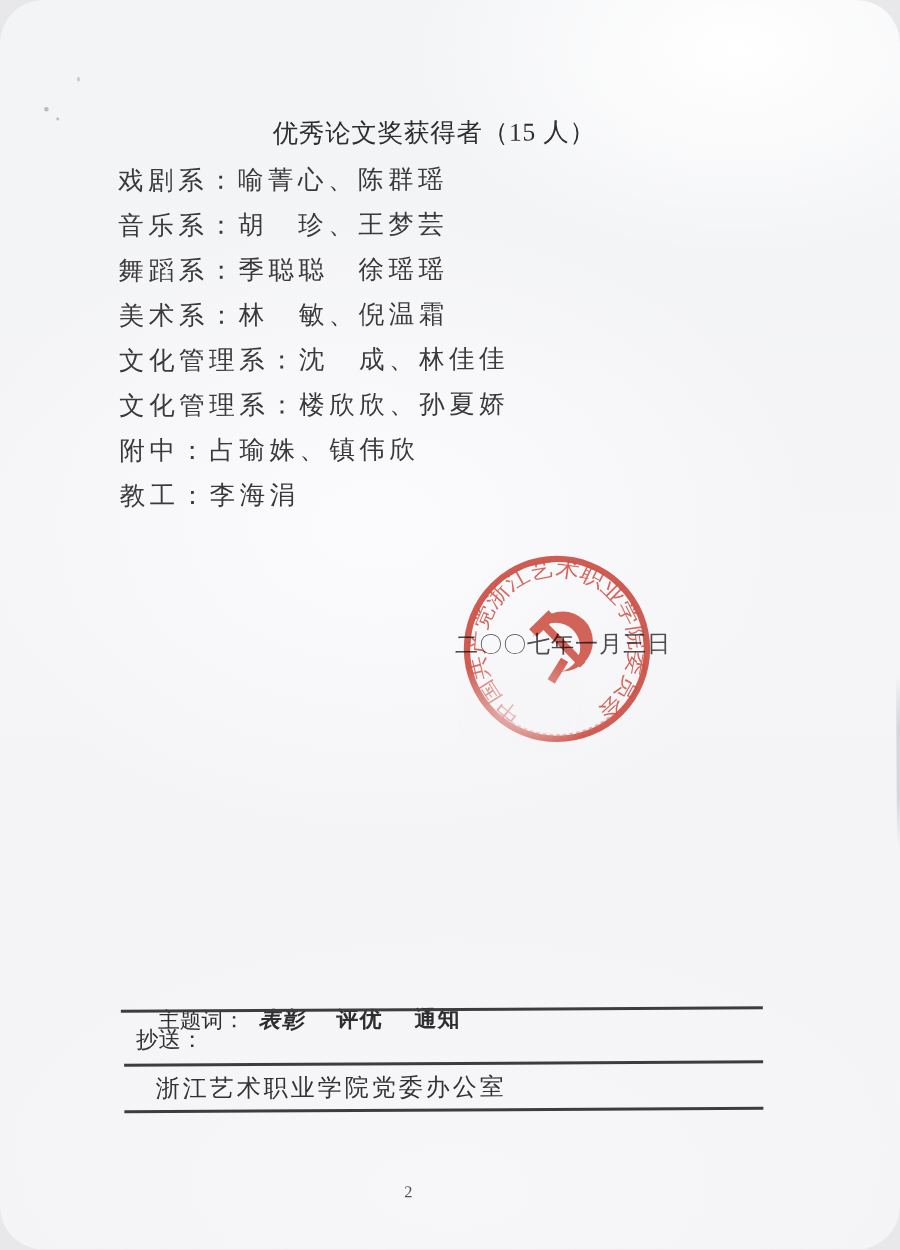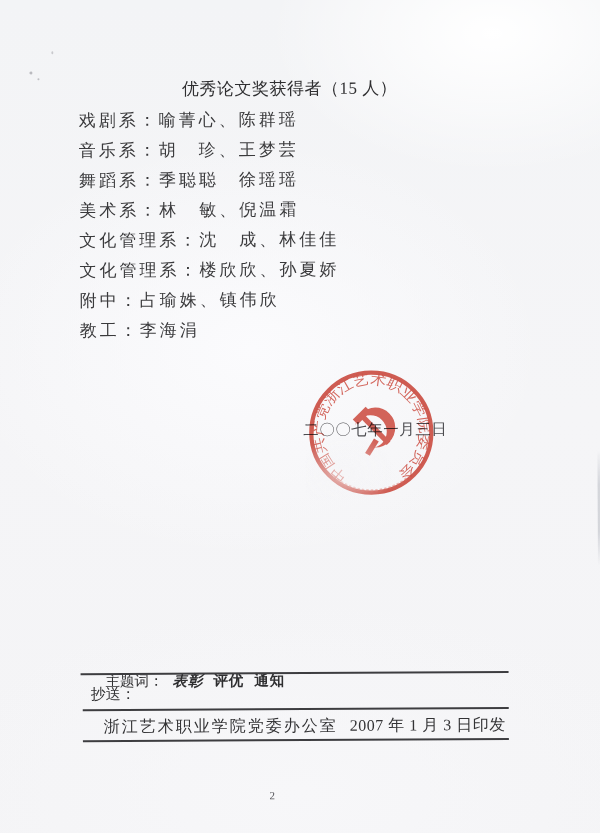--- a/index.html
+++ b/index.html
@@ -5,20 +5,21 @@
   html,body{margin:0;padding:0;background:#e8e8ea;}
   .page{
     position:relative;width:600px;height:833px;overflow:hidden;
     background:
       radial-gradient(ellipse 320px 200px at 82% 4%, #ffffff 0%, rgba(255,255,255,0) 70%),
       radial-gradient(ellipse 420px 300px at 42% 42%, #fbfbfd 0%, rgba(251,251,253,0) 70%),
       radial-gradient(ellipse 500px 260px at 50% 95%, #f7f7f9 0%, rgba(247,247,249,0) 75%),
       linear-gradient(180deg,#f3f4f6 0%,#f5f5f7 50%,#f4f4f6 100%);
     font-family:"Liberation Serif","DejaVu Serif",serif;
     color:#383838;
+    border-radius:29px;
   }
   .tilt{position:absolute;left:0;top:0;right:0;bottom:0;transform:rotate(-0.3deg);transform-origin:50% 45%;}
 
   .title{
     position:absolute;left:0;right:18px;top:77px;text-align:center;
     font-size:17px;letter-spacing:0.5px;color:#2f2f31;white-space:pre;
   }
   .list{position:absolute;left:80px;top:105px;}
   .row{height:30px;line-height:30px;font-size:17px;letter-spacing:3px;white-space:pre;color:#3a3a3c;}
 
@@ -33,21 +34,21 @@
     pointer-events:none;}
 
   .rule{position:absolute;height:2px;background:#3d3d40;z-index:1;}
   .rule-1{left:79px;top:672px;width:428px;}
   .rule-2{left:81px;top:708px;width:426px;}
   .rule-3{left:81px;top:739px;width:426px;}
 
   .subject-row{position:absolute;left:82px;top:650px;font-size:14.5px;line-height:20px;white-space:pre;color:#2e2e30;}
   .kw{font-family:"Liberation Sans","DejaVu Sans",sans-serif;font-weight:700;letter-spacing:1px;}
   .kw-first{margin-left:9px;font-style:italic;}
-  .kw-gap{margin-left:10px;}
+  .kw-gap{margin-left:21px;}
   .cc-row{position:absolute;left:89px;top:683px;font-size:15px;line-height:20px;color:#333335;}
   .issue-row{position:absolute;left:102px;top:714px;width:402px;display:flex;justify-content:space-between;
     font-size:16px;line-height:24px;color:#333335;}
   .issuer{letter-spacing:2px;white-space:pre;}
   .print-date{letter-spacing:0.5px;white-space:pre;}
 
   .page-num{position:absolute;left:0;right:60px;top:789px;text-align:center;
     font-size:11px;color:#55555a;font-family:"Liberation Serif","DejaVu Serif",serif;}
 
   .speck{position:absolute;border-radius:50%;background:#8a8a92;}
@@ -107,21 +108,20 @@
     <div class="subject-row">
       <span>主题词：</span><span class="kw kw-first">表彰</span><span class="kw kw-gap">评优</span><span class="kw kw-gap">通知</span>
     </div>
 
     <div class="cc-row">
       <span>抄送：</span>
     </div>
 
     <div class="issue-row">
       <span class="issuer">浙江艺术职业学院党委办公室</span>
-      <span class="print-date">2007 年 1 月 3 日印发</span>
     </div>
 
     <div class="page-num">2</div>
 
     <div class="speck speck-1"></div>
     <div class="speck speck-2"></div>
     <div class="speck speck-3"></div>
     <div class="edge-strip"></div>
 
   </div>

